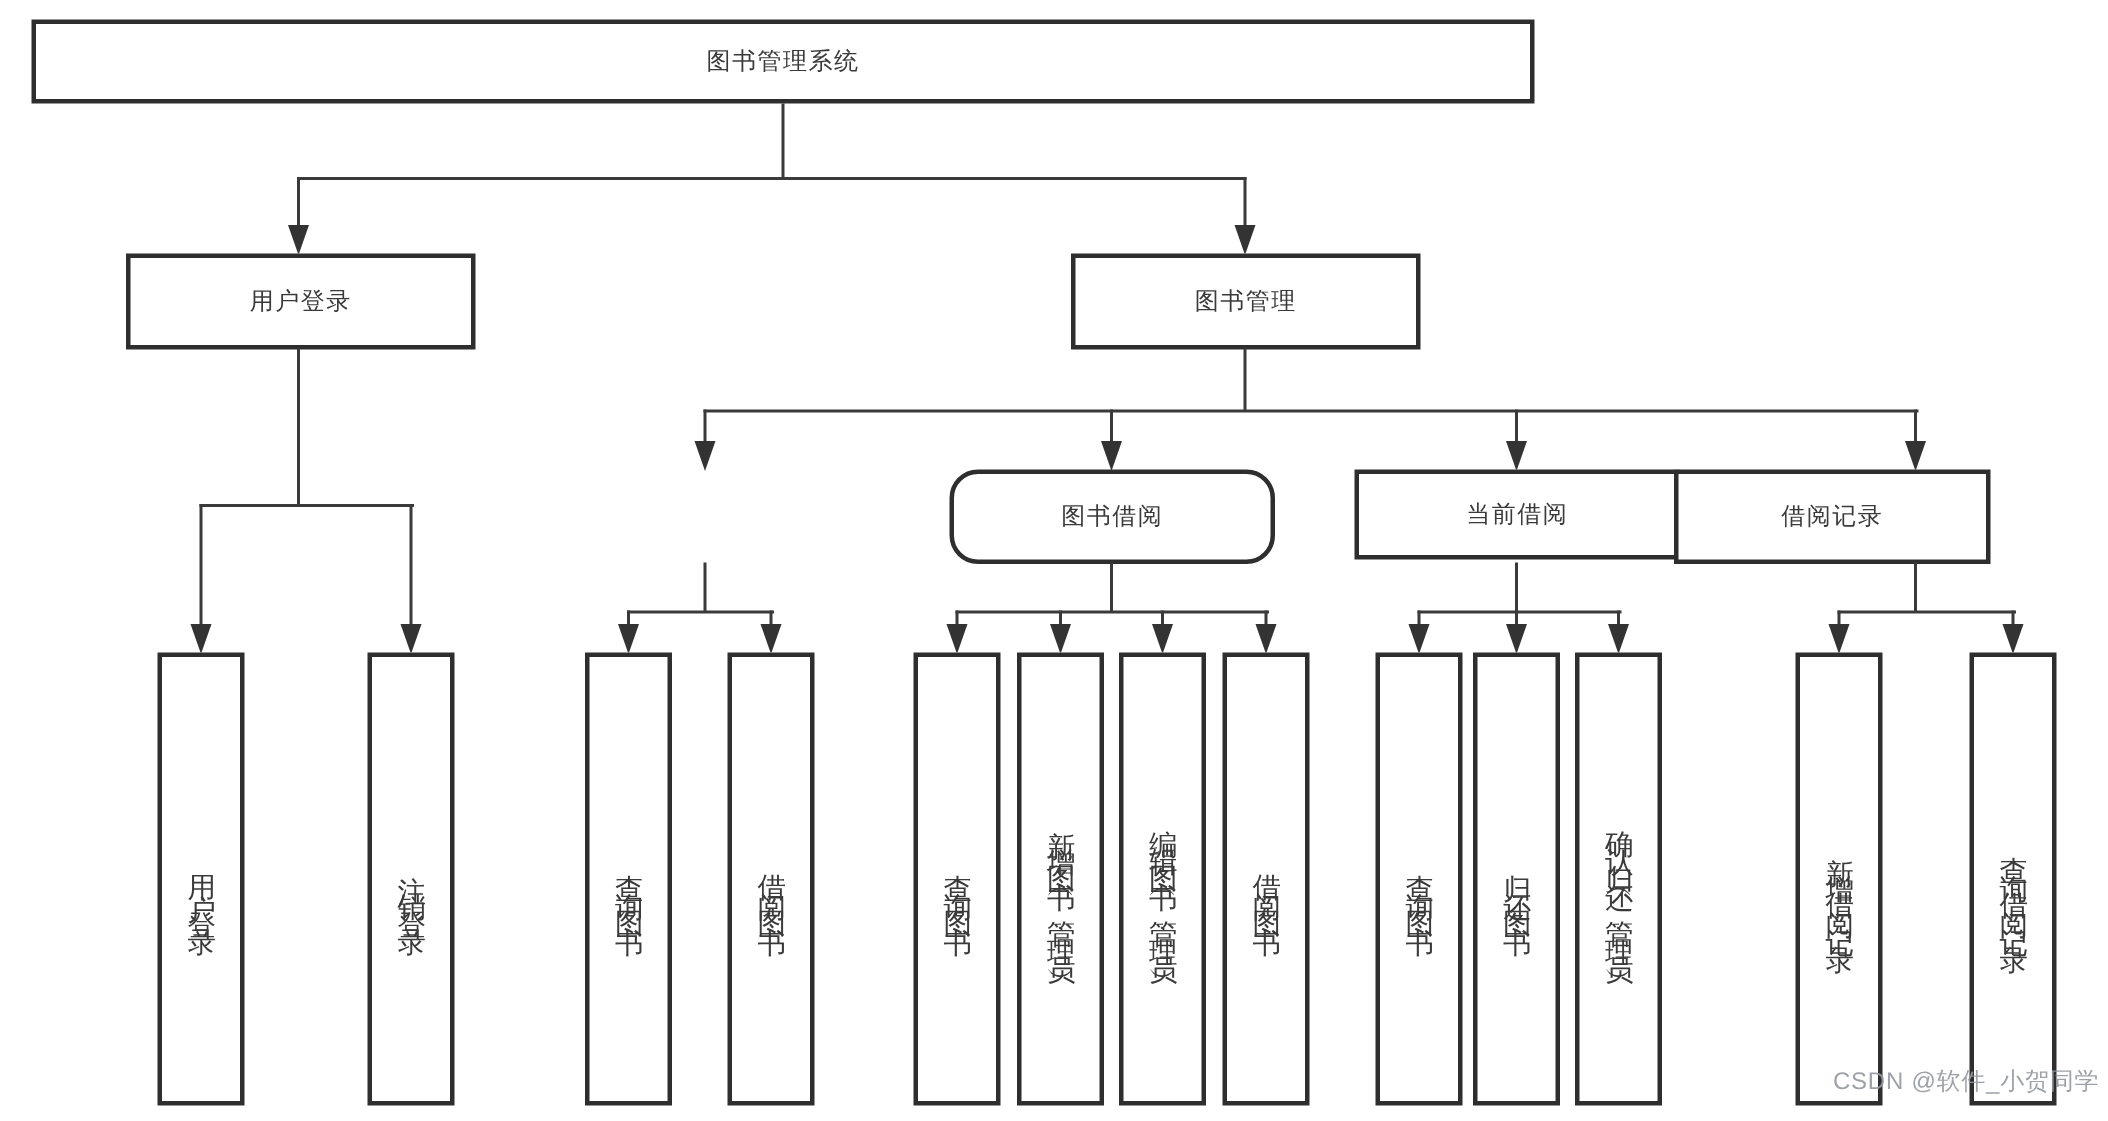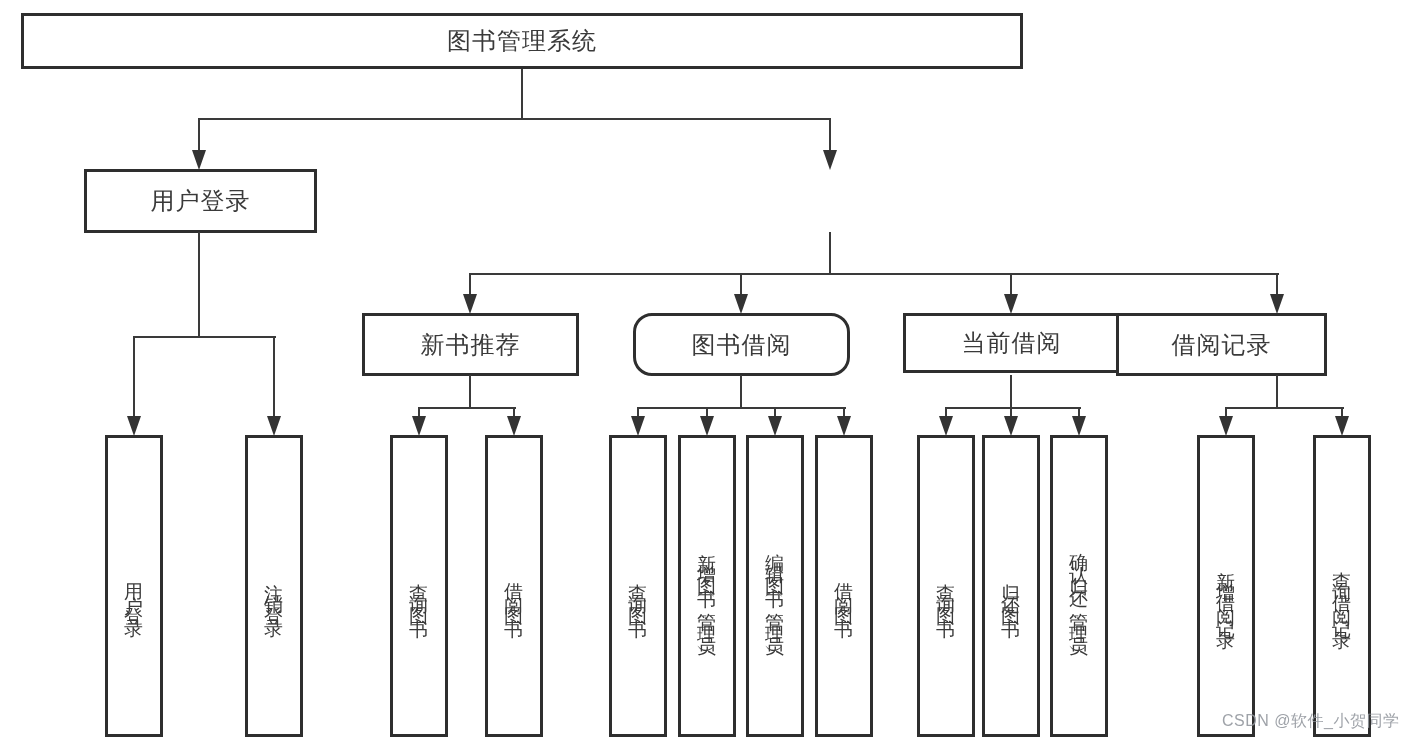--- a/index.html
+++ b/index.html
@@ -4,21 +4,21 @@
 <style>
   html,body { margin:0; padding:0; background:#ffffff; }
   .canvas {
     position:relative; width:1405px; height:747px; background:#ffffff;
     font-family:"Liberation Sans", sans-serif; overflow:hidden;
   }
   .box {
     position:absolute; box-sizing:border-box;
     border:3px solid #2e2e2e; background:#ffffff;
     display:flex; align-items:center; justify-content:center;
-    font-size:24px; color:#3a3a3a; letter-spacing:1px; white-space:nowrap;
+    font-size:16px; color:#3a3a3a; letter-spacing:1px; white-space:nowrap;
   }
   .leaf { font-size:19px; overflow:hidden; }
   .leaf .vtext {
     writing-mode:vertical-rl; text-orientation:mixed;
     letter-spacing:12px; padding-top:12px; line-height:1;
   }
   .h { position:absolute; height:2px; background:#3a3a3a; }
   .v { position:absolute; width:2px;  background:#3a3a3a; }
   .arr {
     position:absolute; width:0; height:0;
@@ -43,35 +43,35 @@
   <div class="v" style="left:521px; top:69px;  height:50px;"></div>
   <div class="h" style="left:198px; top:118px; width:633px;"></div>
   <div class="v" style="left:198px; top:118px; height:34px;"></div>
   <div class="v" style="left:829px; top:118px; height:34px;"></div>
   <div class="arr" style="left:192px; top:150px;"></div>
   <div class="arr" style="left:823px; top:150px;"></div>
 
   <div class="box" style="left:84px; top:169px; width:233px; height:64px;">
     <span>用户登录</span>
   </div>
+  <div class="box" style="left:714px; top:169px; width:233px; height:64px;">
+    <span>图书管理</span>
+  </div>
 
   <div class="v" style="left:829px;  top:232px; height:42px;"></div>
   <div class="h" style="left:469px;  top:273px; width:810px;"></div>
   <div class="v" style="left:469px;  top:273px; height:23px;"></div>
   <div class="v" style="left:740px;  top:273px; height:23px;"></div>
   <div class="v" style="left:1010px; top:273px; height:23px;"></div>
   <div class="v" style="left:1276px; top:273px; height:23px;"></div>
   <div class="arr" style="left:463px;  top:294px;"></div>
   <div class="arr" style="left:734px;  top:294px;"></div>
   <div class="arr" style="left:1004px; top:294px;"></div>
   <div class="arr" style="left:1270px; top:294px;"></div>
 
-  <div class="box" style="left:362px; top:313px; width:217px; height:63px;">
-    <span>新书推荐</span>
-  </div>
   <div class="box" style="left:633px; top:313px; width:217px; height:63px;border-radius:19px;">
     <span>图书借阅</span>
   </div>
   <div class="box" style="left:903px; top:313px; width:217px; height:60px;">
     <span>当前借阅</span>
   </div>
   <div class="box" style="left:1116px; top:313px; width:211px; height:63px;">
     <span>借阅记录</span>
   </div>
 

